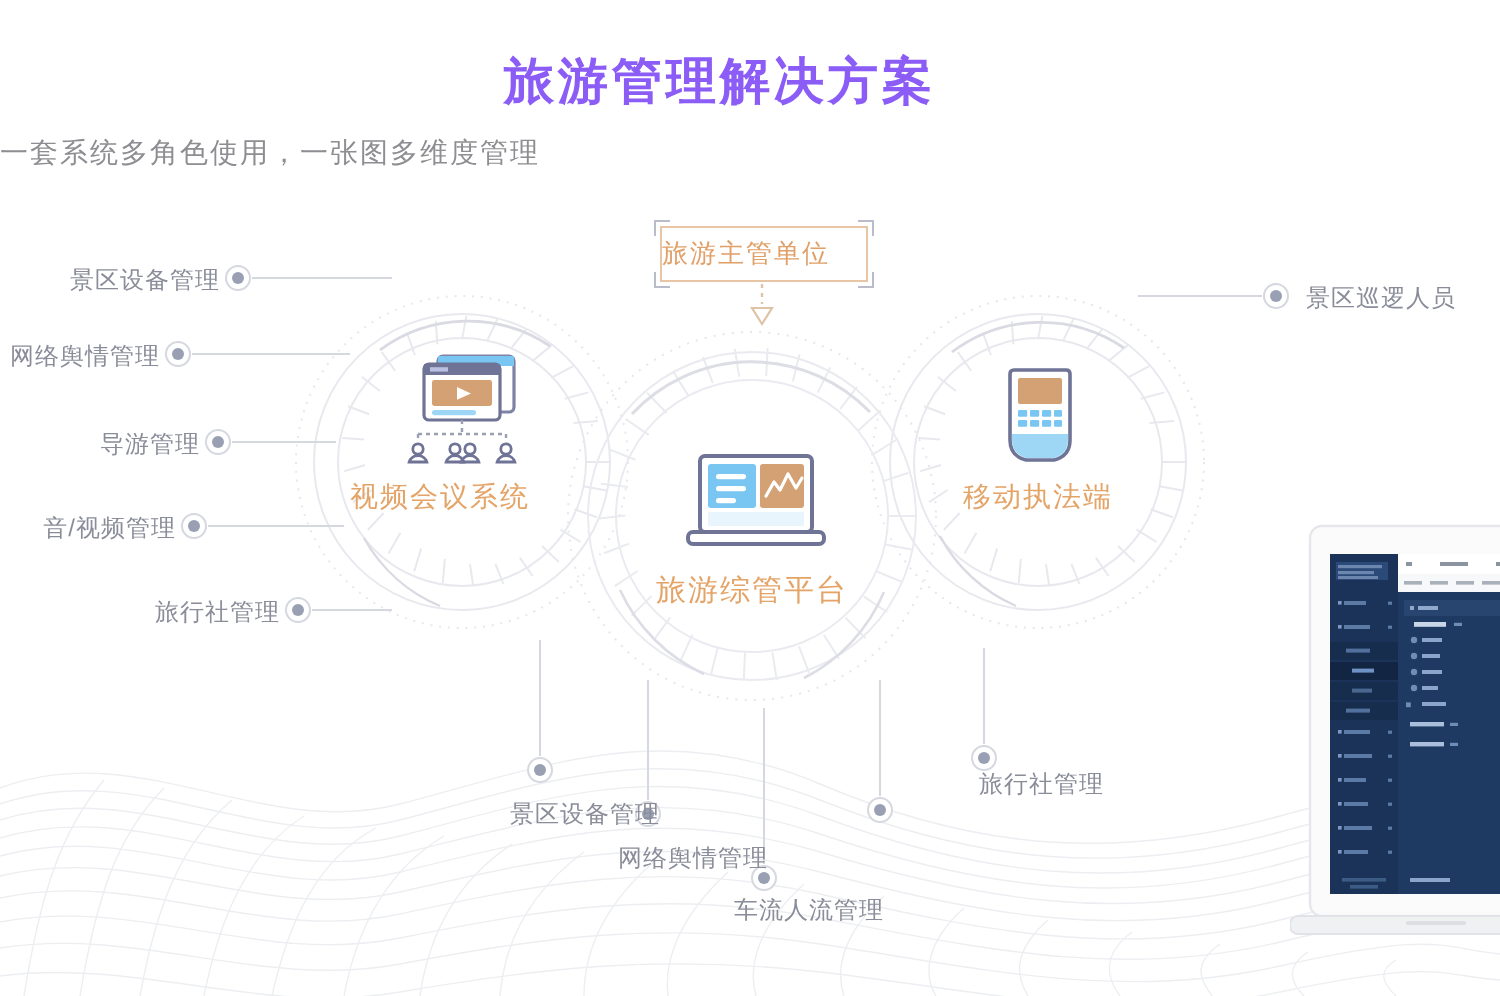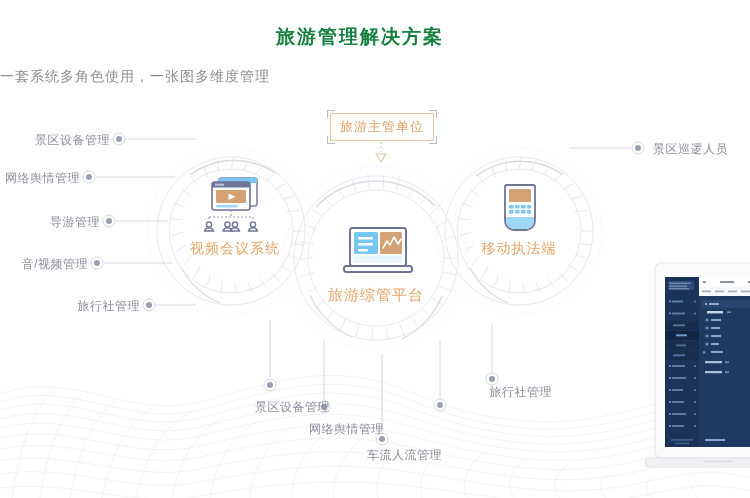--- a/index.html
+++ b/index.html
@@ -10,35 +10,35 @@
     position:relative;
   }
   #stage{position:absolute;left:0;top:0;width:750px;height:498px;overflow:hidden;background:#fff;}
 
   
   #mesh{position:absolute;left:0;bottom:0;width:750px;height:200px;pointer-events:none;}
 
   
   .title{
     position:absolute;left:0;top:24px;width:720px;text-align:center;
-    font-size:19px;font-weight:bold;color:#15803d;letter-spacing:2px;
+    font-size:25px;font-weight:bold;color:#8b5cf6;letter-spacing:2px;
   }
   .subtitle{
     position:absolute;left:0;top:68px;width:750px;text-align:left;
     font-size:14px;color:#8d8d92;letter-spacing:1px;
   }
 
   
   #rings{position:absolute;left:0;top:0;width:750px;height:498px;}
 
   
   .badge{
     position:absolute;left:330px;top:113px;width:102px;height:26px;
     border:1px solid #e8c5a4;
-    display:flex;align-items:center;justify-content:center;
+    display:flex;align-items:center;
     font-size:13px;color:#e0a068;letter-spacing:1px;background:#fff;
   }
   .badge .corner{position:absolute;width:7px;height:7px;border:1px solid #b9bcc9;}
   .badge .c-tl{left:-4px;top:-4px;border-right:none;border-bottom:none;}
   .badge .c-tr{right:-4px;top:-4px;border-left:none;border-bottom:none;}
   .badge .c-bl{left:-4px;bottom:-4px;border-right:none;border-top:none;}
   .badge .c-br{right:-4px;bottom:-4px;border-left:none;border-top:none;}
 
   
   .node-label{
@@ -323,21 +323,21 @@
         <path d="M4.6 55 A 4.6 4.6 0 0 1 13.4 55 Z"></path>
         <circle cx="27.5" cy="48.5" r="2.6"></circle>
         <path d="M23.1 55 A 4.6 4.6 0 0 1 31.9 55 Z"></path>
         <circle cx="35" cy="48.5" r="2.6"></circle>
         <path d="M30.6 55 A 4.6 4.6 0 0 1 39.4 55 Z"></path>
         <circle cx="53" cy="48.5" r="2.6"></circle>
         <path d="M48.6 55 A 4.6 4.6 0 0 1 57.4 55 Z"></path>
       </g>
     </svg>
   </div>
-  <div class="node-label" style="left:175px;top:240px;width:120px;">视频会议系统</div>
+  <div class="node-label" style="left:160px;top:240px;width:120px;">视频会议系统</div>
 
   <div class="icon-wrap" style="left:338px;top:226px;width:80px;height:52px;">
     <svg viewBox="0 0 80 52" width="80" height="52">
       <rect x="12" y="2" width="56" height="38" rx="2.5" fill="#ffffff" stroke="#6f7396" stroke-width="2"></rect>
       <rect x="16" y="6" width="24" height="22" rx="1.5" fill="#79c6f2"></rect>
       <rect x="20" y="11" width="15" height="2.6" rx="1.3" fill="#ffffff"></rect>
       <rect x="20" y="17" width="15" height="2.6" rx="1.3" fill="#ffffff"></rect>
       <rect x="20" y="23" width="10" height="2.6" rx="1.3" fill="#ffffff"></rect>
       <rect x="42" y="6" width="22" height="22" rx="1.5" fill="#d3a173"></rect>
       <polyline points="45,22 49,15 52,19 56,11 60,18 63,13" fill="none" stroke="#ffffff" stroke-width="1.6" stroke-linejoin="round" stroke-linecap="round"></polyline>

